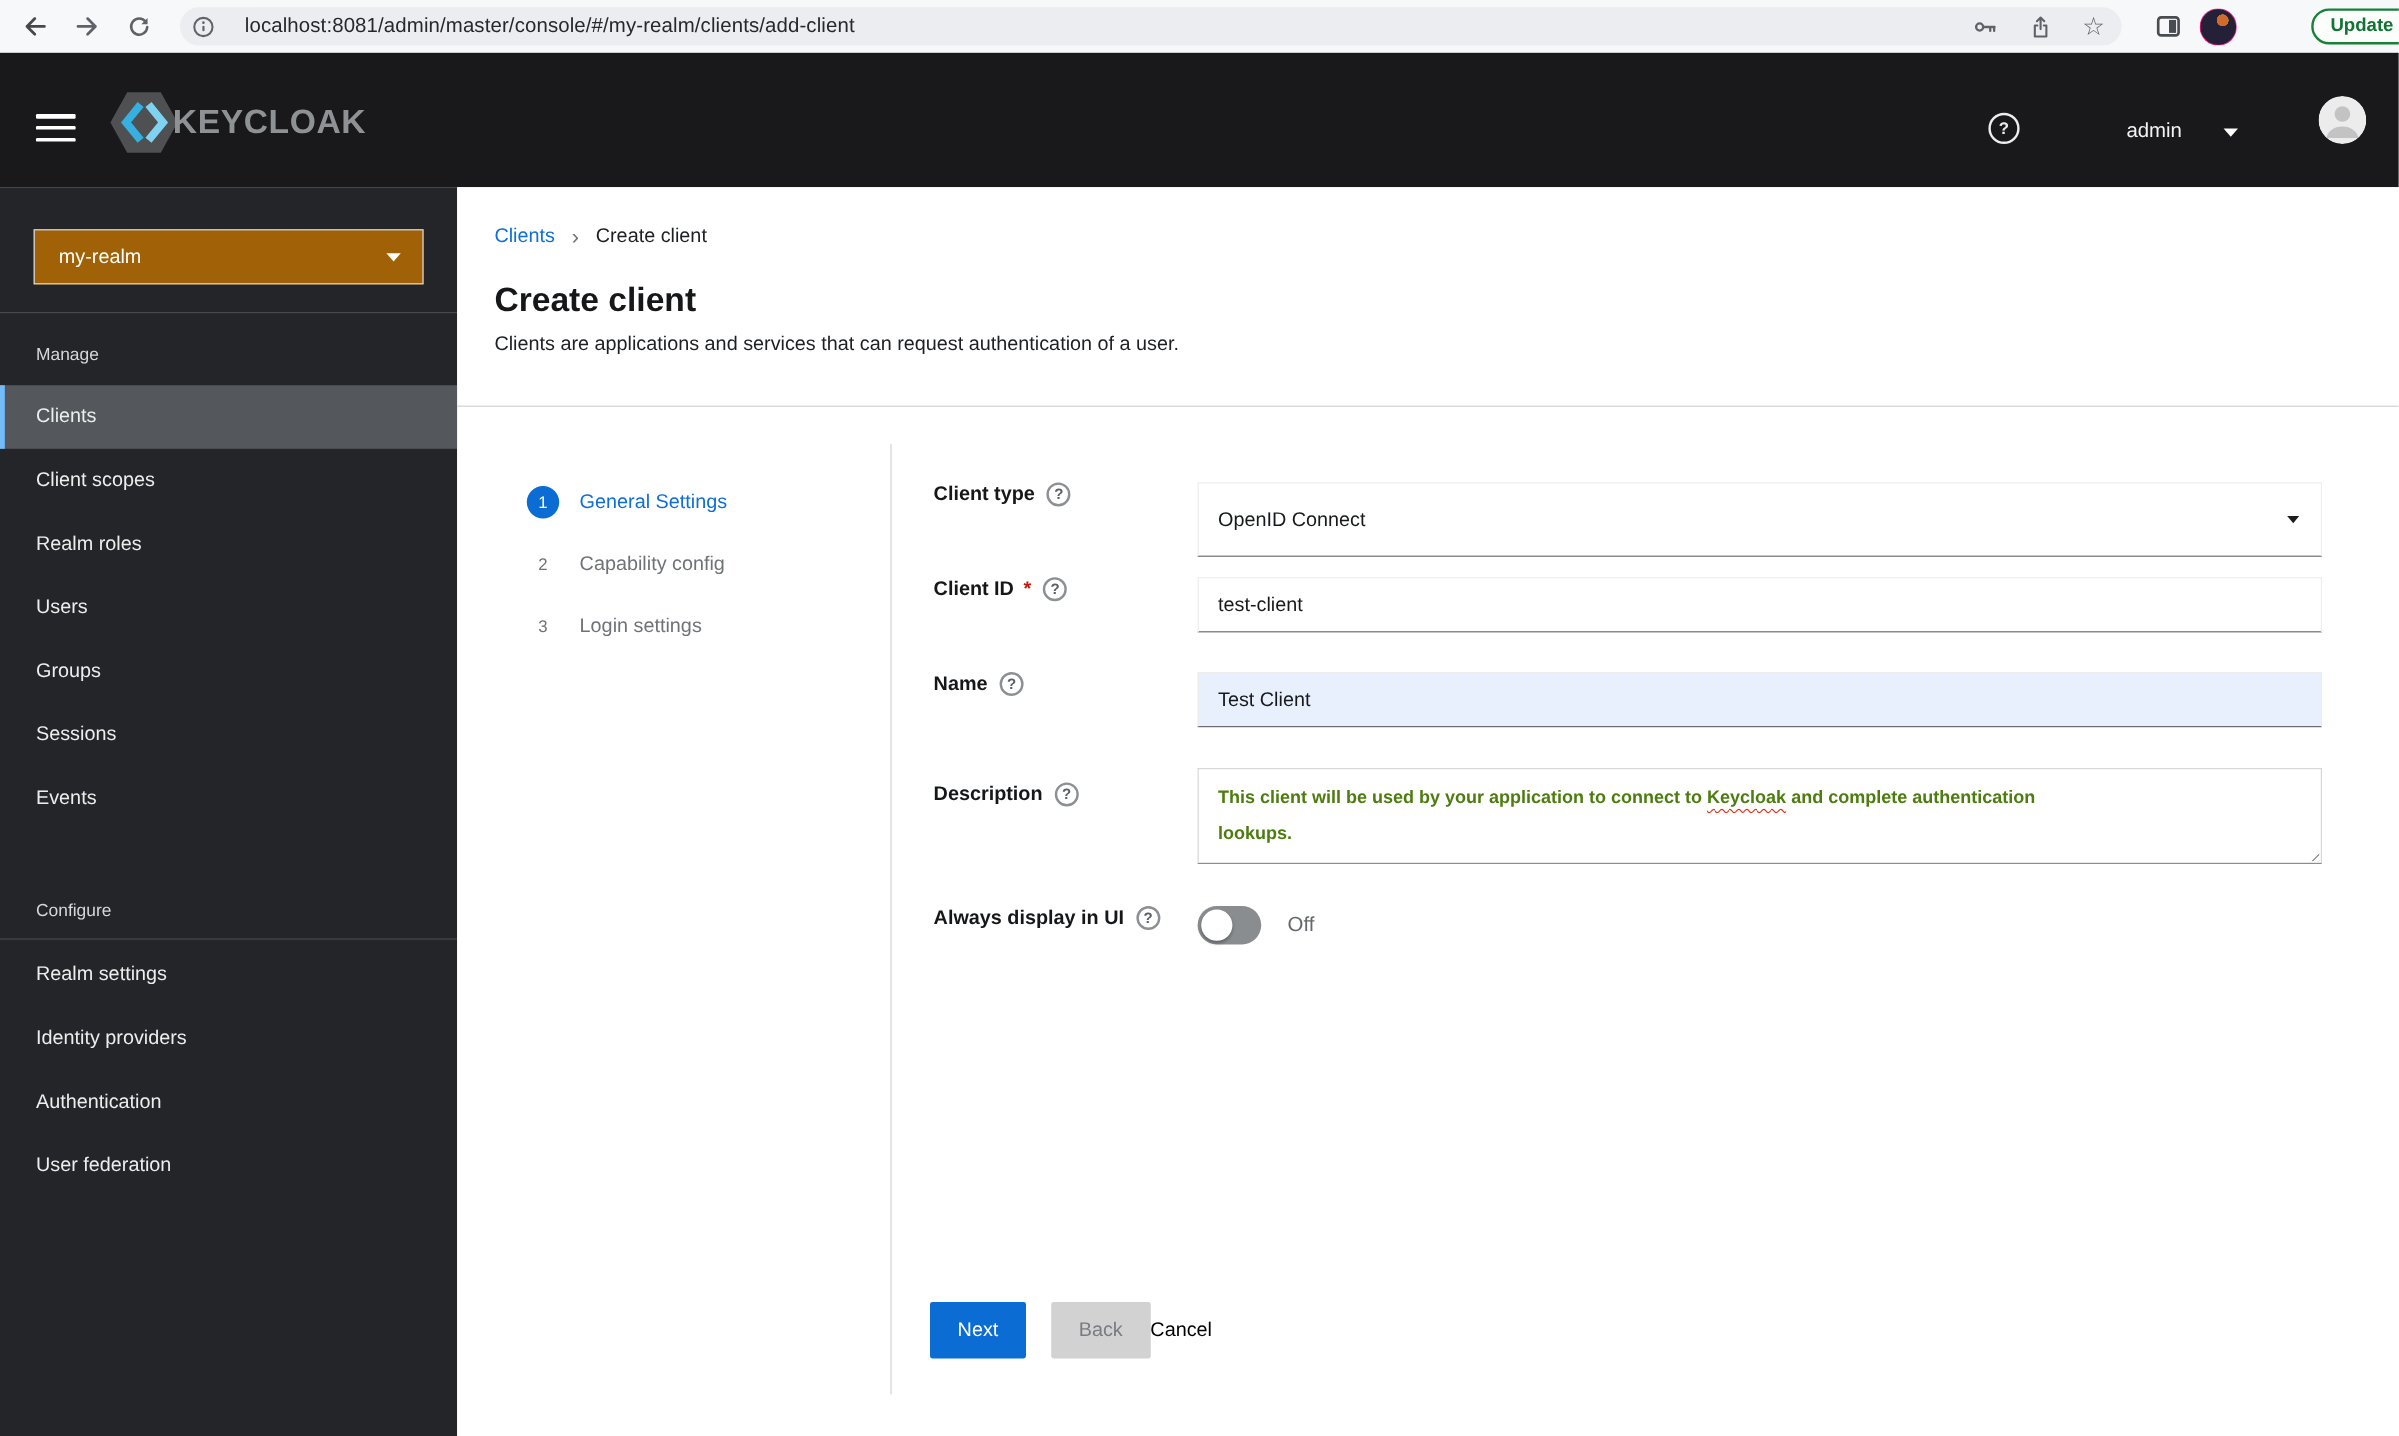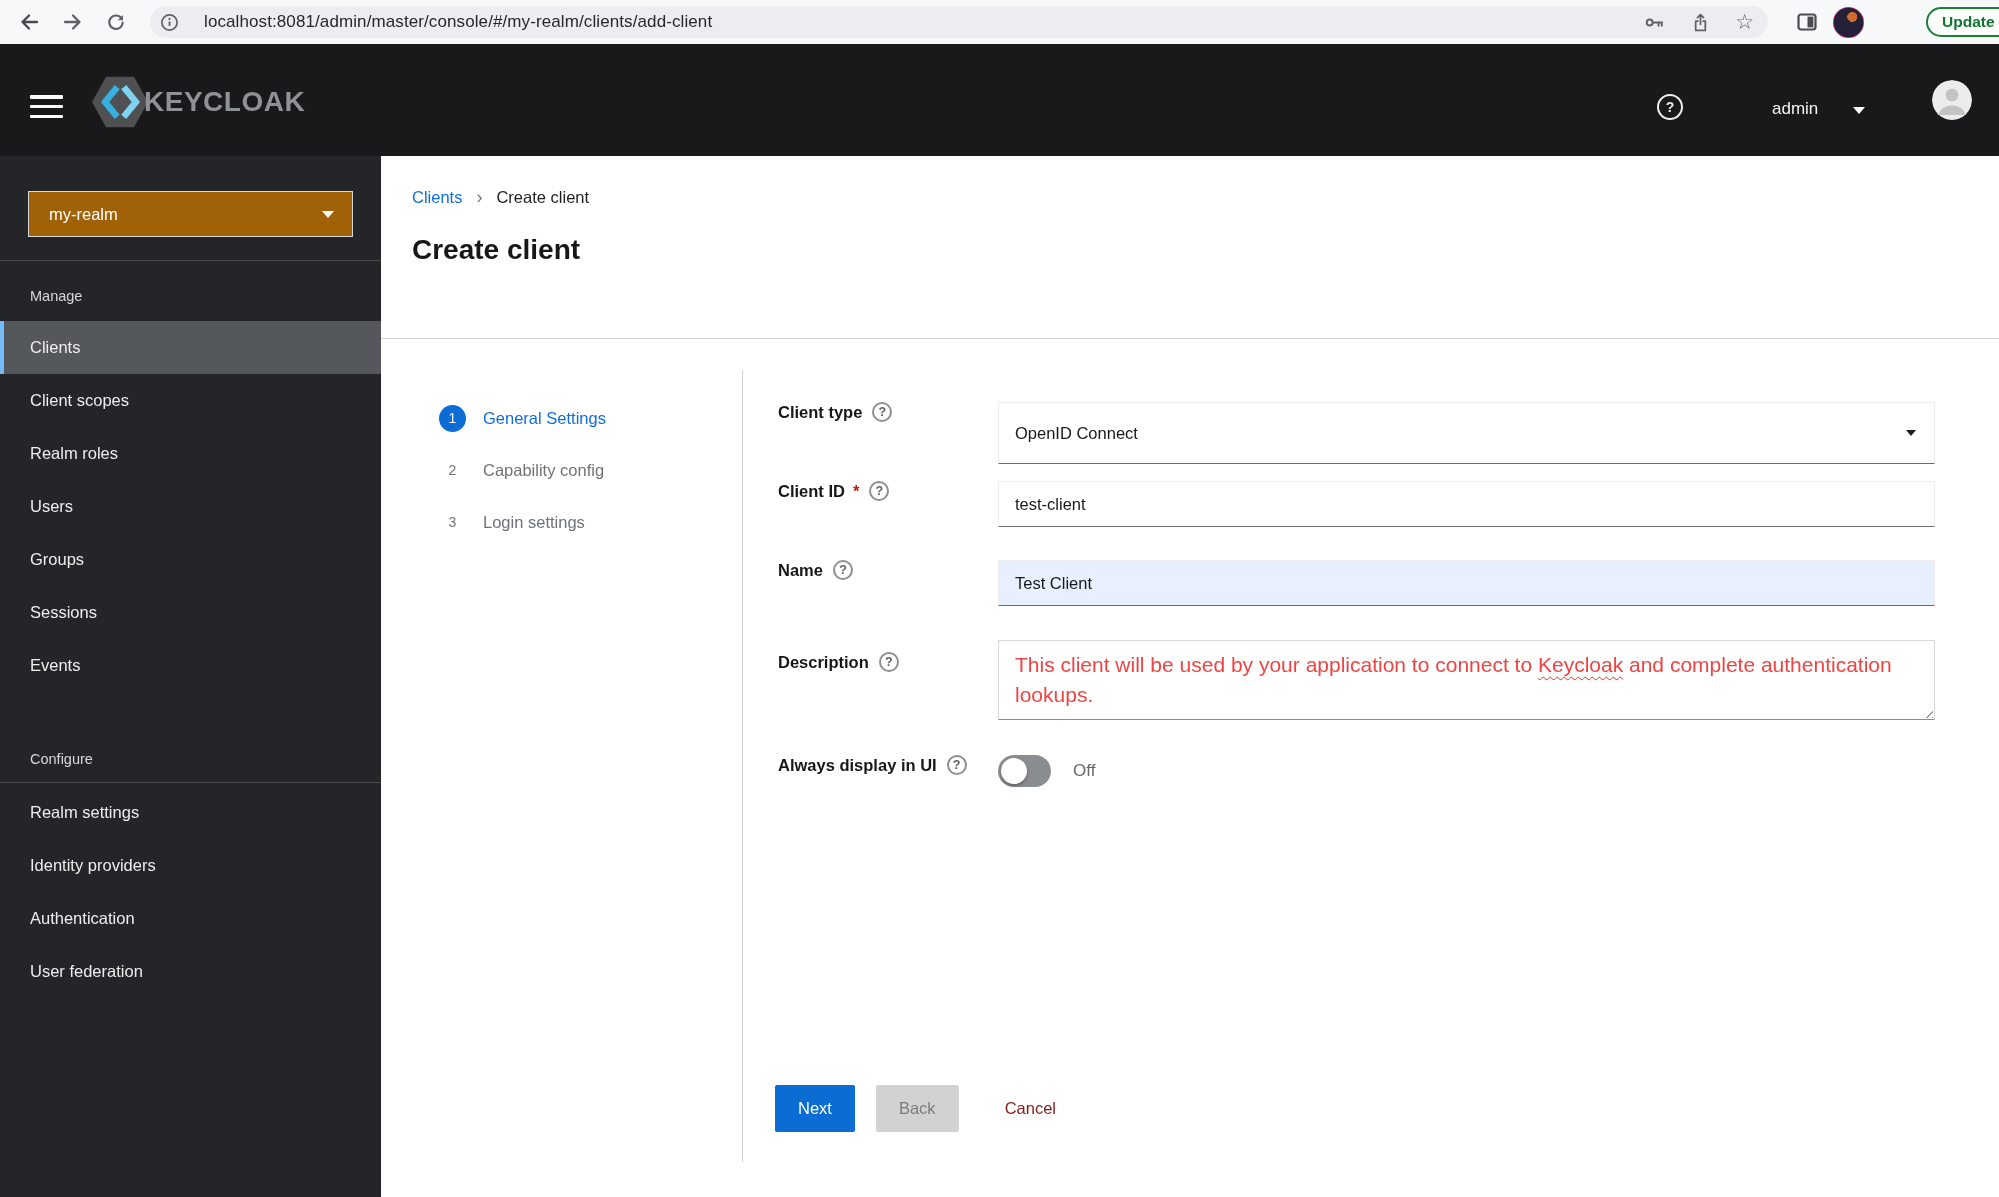--- a/index.html
+++ b/index.html
@@ -69,33 +69,33 @@
   
   .frow { position:absolute; left:397px; width:1157px; display:flex; align-items:flex-start; }
   .flabel { width:220px; display:flex; align-items:center; font-size:16.5px; font-weight:700; color:#151719; flex-shrink:0; }
   .req { color:#c9190b; margin-left:8px; font-weight:700; }
   .qicon { width:20px; height:20px; border:2px solid #8c8f93; border-radius:50%; color:#5d6064; font-size:12.5px; font-weight:700; display:inline-flex; align-items:center; justify-content:center; margin-left:10px; flex-shrink:0; cursor:pointer; }
   .fctrl { width:937px; }
   .pf-select { height:62px; background:#fff; border:1px solid #eceded; border-bottom:1px solid #6a6e73; display:flex; align-items:center; justify-content:space-between; padding:0 18px 0 16px; font-size:16.5px; color:#17191b; cursor:pointer; }
   .pf-select .caret-down { color:#1b1d1f; border-left-width:5.5px; border-right-width:5.5px; border-top-width:6.5px; }
   .pf-input { width:100%; height:46px; background:#fff; border:1px solid #eceded; border-bottom:1px solid #6a6e73; padding:0 16px; font-size:16.5px; color:#17191b; font-family:inherit; outline:none; }
   .pf-input.autofill { background:#e8f0fe; }
-  .pf-textarea { position:relative; width:100%; height:80px; background:#fff; border:1px solid #d6d7d9; border-bottom:1px solid #8a8d90; padding:9px 16px; font-size:21px; color:#ef4444; line-height:30px; }
+  .pf-textarea { position:relative; width:100%; height:80px; background:#fff; border:1px solid #d6d7d9; border-bottom:1px solid #8a8d90; padding:9px 16px; font-size:15px; color:#4d7c0f; line-height:30px;font-weight:bold; }
   .pf-textarea::after { content:""; position:absolute; right:1px; bottom:1px; width:10px; height:10px;
     background:repeating-linear-gradient(-45deg, #9a9da0 0 1.2px, rgba(0,0,0,0) 1.2px 4px);
     clip-path:polygon(100% 0, 100% 100%, 0 100%); }
   .squiggle { text-decoration:underline; text-decoration-style:wavy; text-decoration-color:#e0341b; text-decoration-thickness:1px; text-underline-offset:4px; }
   .toggle { width:53px; height:32px; border-radius:16px; background:#8a8d90; position:relative; cursor:pointer; flex-shrink:0; }
   .toggle::before { content:""; position:absolute; left:3px; top:3px; width:26px; height:26px; border-radius:50%; background:#fff; box-shadow:0 2px 3px rgba(0,0,0,0.3); }
   .toggle-state { margin-left:22px; font-size:17px; color:#64686d; }
   .wizard-footer { position:absolute; left:394px; top:929px; display:flex; align-items:center; }
   .btn { height:47px; padding:0 23px; font-size:16.5px; border:none; border-radius:2px; font-family:inherit; cursor:pointer; }
   .btn-primary { background:#0b6dd4; color:#fff; }
   .btn-disabled { background:#d2d2d2; color:#797c80; margin-left:21px; cursor:default; }
-  .btn-link { background:none; color:#7f1d1d; margin-left:46px; padding:0; }
+  .btn-link { background:none; color:#000000; padding:0; }
   svg { display:block; }
 </style>
 </head>
 <body>
 
 <div id="browser-bar">
   <div class="nav-btn" style="left:14px">
     <svg width="24" height="24" viewBox="0 0 24 24">
         <path d="M20 12H5.5M12 5.5 5.5 12l6.5 6.5" fill="none" stroke="#45484c" stroke-width="2.3" stroke-linecap="round" stroke-linejoin="round"></path>
       </svg>
@@ -227,20 +227,21 @@
   </div>
 </div>
 
 <div id="main">
   <div class="breadcrumb">
     <span class="crumb-link">Clients</span>
     <span class="crumb-sep">›</span>
     <span class="crumb-current">Create client</span>
   </div>
   <div class="page-title">Create client</div>
+  <div class="page-subtitle">Clients are applications and services that can request authentication of a user.</div>
   <div class="hdr-divider"></div>
 
   <div class="steps">
     <div class="step active">
       <span class="step-num">1</span>
       <span class="step-label">General Settings</span>
     </div>
     <div class="step">
       <span class="step-num">2</span>
       <span class="step-label">Capability config</span>

